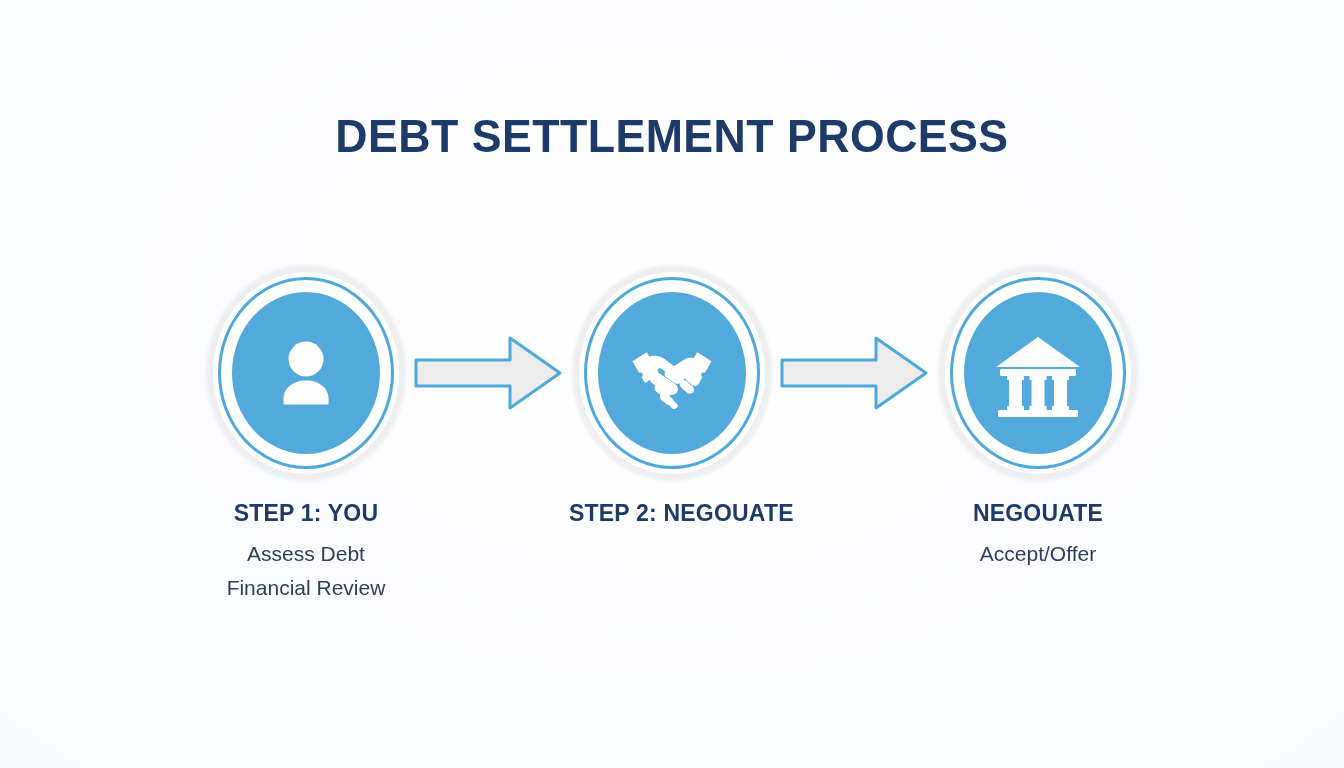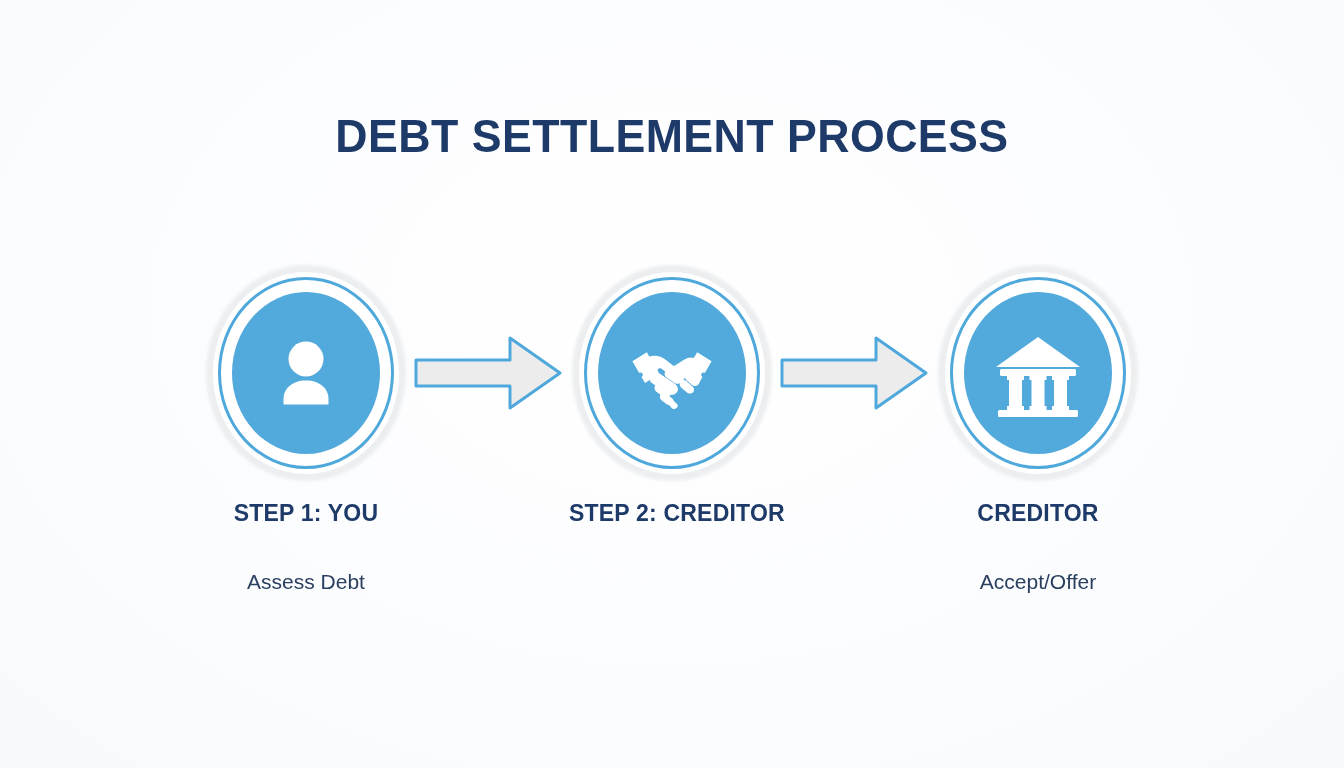--- a/index.html
+++ b/index.html
@@ -157,21 +157,21 @@
   .caption-spacer {
     flex: 0 0 160px;
     width: 160px;
   }
   .caption-title {
     font-size: 23px;
     font-weight: bold;
     color: #1e3a68;
     letter-spacing: 0.2px;
     white-space: nowrap;
-    margin-bottom: 38px;
+    margin-bottom: 10px;
   }
   .caption-lines {
     font-size: 21px;
     color: #2a3f5f;
     line-height: 1.62;
     white-space: nowrap;
   }
   .caption-line { display: block; }
 </style>
 </head>
@@ -284,33 +284,34 @@
     </div>
 
   </div>
 
   <div class="captions">
 
     <div class="caption">
       <div class="caption-title">STEP 1: YOU</div>
       <div class="caption-lines">
         <span class="caption-line">Assess Debt</span>
+        <span class="caption-line">Financial Review</span>
       </div>
     </div>
 
     <div class="caption-spacer"></div>
 
     <div class="caption">
-      <div class="caption-title">STEP 2: CREDITOR</div>
+      <div class="caption-title">STEP 2: NEGOUATE</div>
     </div>
 
     <div class="caption-spacer"></div>
 
     <div class="caption">
-      <div class="caption-title">CREDITOR</div>
+      <div class="caption-title">NEGOUATE</div>
       <div class="caption-lines">
         <span class="caption-line">Accept/Offer</span>
       </div>
     </div>
 
   </div>
 
 </div>
 
 </body></html>

